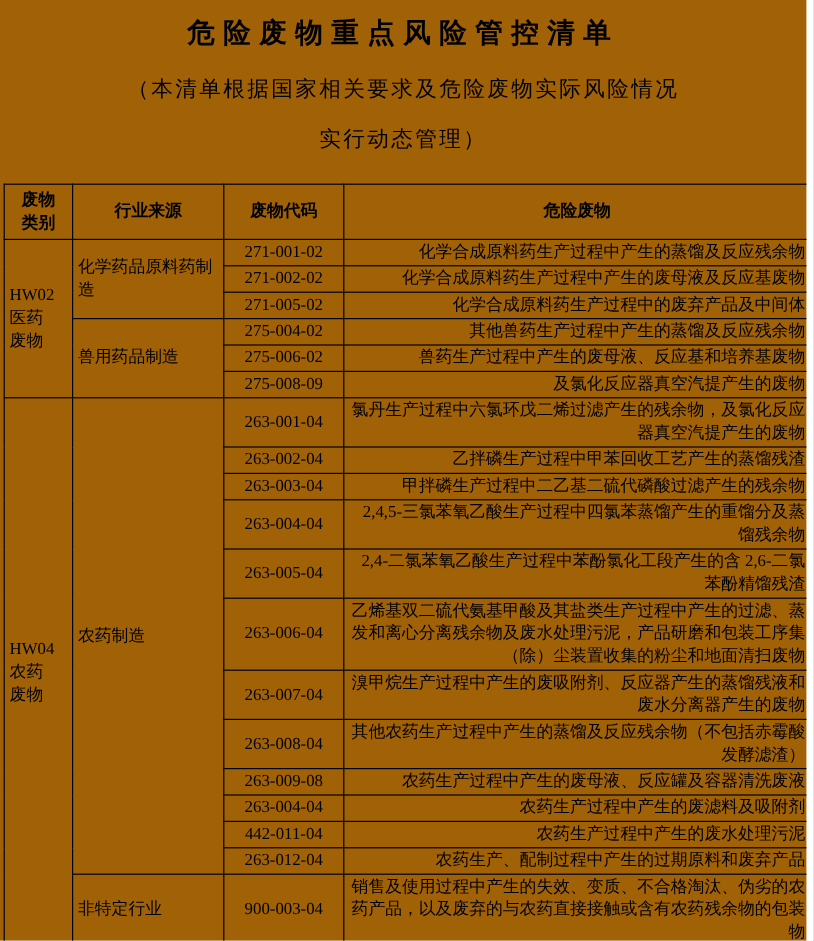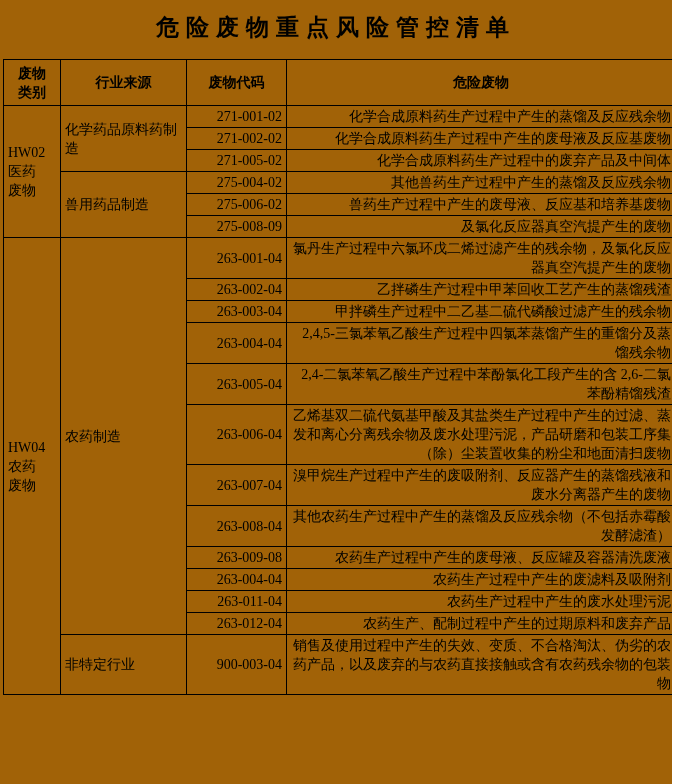--- a/index.html
+++ b/index.html
@@ -50,36 +50,40 @@
   td.cat {
     text-align: left;
     vertical-align: middle;
     white-space: pre-line;
     padding: 1px 2px;
   }
   td.ind {
     vertical-align: middle;
   }
   td.code {
-    text-align: right;
+    text-align: center;
     vertical-align: middle;
     white-space: nowrap;
   }
   td.desc {
     text-align: right;
     vertical-align: middle;
   }
 </style>
 </head>
 <body>
 
 <div class="page">
 
   <h1 class="doc-title">危险废物重点风险管控清单</h1>
 
+  <div class="doc-subtitle">
+    <div>（本清单根据国家相关要求及危险废物实际风险情况</div>
+    <div>实行动态管理）</div>
+  </div>
 
   <table class="main">
     <colgroup>
       <col style="width:57px">
       <col style="width:126px">
       <col style="width:100px">
       <col style="width:389px">
     </colgroup>
     <thead>
       <tr>
@@ -160,21 +164,21 @@
       </tr>
       <tr>
         <td class="code">263-009-08</td>
         <td class="desc">农药生产过程中产生的废母液、反应罐及容器清洗废液</td>
       </tr>
       <tr>
         <td class="code">263-004-04</td>
         <td class="desc">农药生产过程中产生的废滤料及吸附剂</td>
       </tr>
       <tr>
-        <td class="code">263-011-04</td>
+        <td class="code">442-011-04</td>
         <td class="desc">农药生产过程中产生的废水处理污泥</td>
       </tr>
       <tr>
         <td class="code">263-012-04</td>
         <td class="desc">农药生产、配制过程中产生的过期原料和废弃产品</td>
       </tr>
       <tr>
         <td class="ind">非特定行业</td>
         <td class="code">900-003-04</td>
         <td class="desc">销售及使用过程中产生的失效、变质、不合格淘汰、伪劣的农药产品，以及废弃的与农药直接接触或含有农药残余物的包装物</td>

